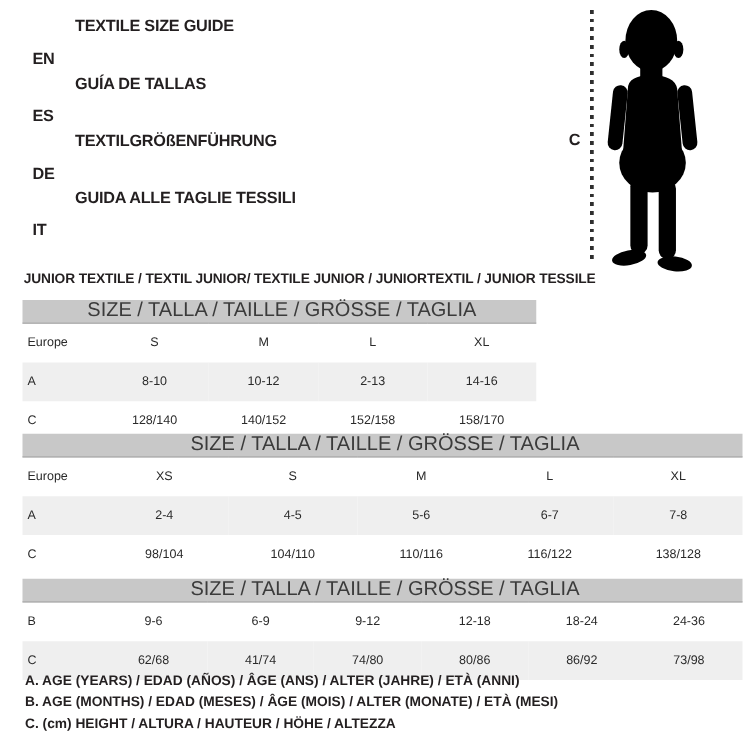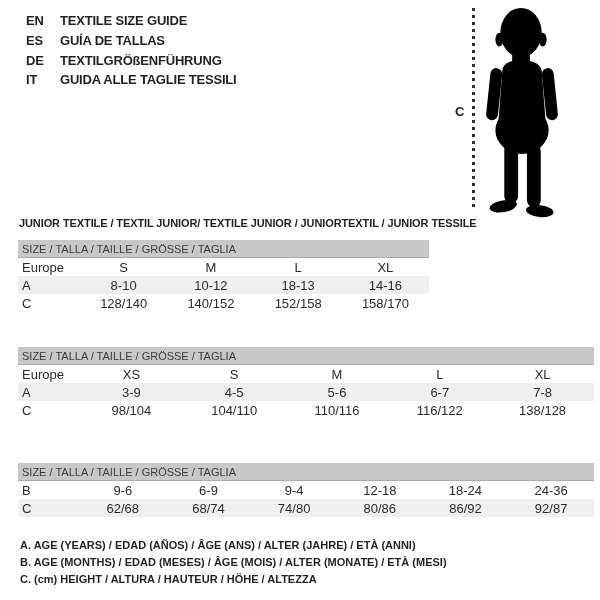--- a/index.html
+++ b/index.html
@@ -2,41 +2,41 @@
 <html style="--header_bg: #c8c8c8; --alt_row_bg: #efefef; --silhouette: #000000;"><head>
 <meta charset="utf-8">
 <style>
   html,body{margin:0;padding:0;background:#fff;}
   #canvas{position:relative;width:600px;height:600px;background:#ffffff;overflow:hidden;
           font-family:"Liberation Sans",sans-serif;color:#231f20;}
 
   
   .lang{position:absolute;left:26px;top:11px;}
   .lang-row{display:flex;font-size:13px;font-weight:bold;line-height:19.8px;letter-spacing:-0.2px;}
-  .lang-code{width:34px;}
+  .lang-code{width:34px;margin-top:26px;}
 
   
   .dotted-line{position:absolute;left:472px;top:8px;width:3px;height:203px;
     background:repeating-linear-gradient(to bottom,#2f2f2f 0 3px,transparent 3px 7px);}
   .c-label{position:absolute;left:455px;top:104px;font-size:13px;font-weight:bold;}
   .baby-svg{position:absolute;left:480px;top:6px;}
 
   
   .sec-title{position:absolute;left:19px;font-size:11px;font-weight:bold;
     letter-spacing:-0.1px;white-space:nowrap;line-height:16px;}
   .subscript{font-size:8px;position:relative;top:2px;}
 
   
   .size-table{position:absolute;border-collapse:collapse;table-layout:fixed;}
   #table1{left:18px;top:240px;width:411px;}
   #table2{left:18px;top:347px;width:576px;}
   #table3{left:18px;top:463px;width:576px;}
-  .size-table th.hdr{background:var(--header_bg,#c8c8c8);font-size:11px;font-weight:normal;
-    text-align:left;padding:0 0 0 4px;color:#3b3b3b;height:17px;border-bottom:1px solid #ababab;}
-  .size-table td{font-size:13px;height:18px;text-align:center;padding:0;color:#2a2a2a;}
+  .size-table th.hdr{background:var(--header_bg,#c8c8c8);font-size:16px;font-weight:normal;
+    text-align:center;padding:0 0 0 4px;color:#3b3b3b;height:17px;border-bottom:1px solid #ababab;}
+  .size-table td{font-size:10px;height:31px;text-align:center;padding:0;color:#2a2a2a;}
   .size-table td.row-label{text-align:left;padding-left:4px;}
   .size-table col.lbl{width:62px;}
   .size-table tr.alt td{background:var(--alt_row_bg,#efefef);}
 
   
   .notes{position:absolute;left:20px;top:537px;font-size:11px;font-weight:bold;line-height:17.2px;}
 </style>
 </head>
 <body>
 
@@ -97,21 +97,21 @@
       <td class="row-label">Europe</td>
       <td>S</td>
       <td>M</td>
       <td>L</td>
       <td>XL</td>
     </tr>
     <tr class="alt">
       <td class="row-label">A</td>
       <td>8-10</td>
       <td>10-12</td>
-      <td>18-13</td>
+      <td>2-13</td>
       <td>14-16</td>
     </tr>
     <tr>
       <td class="row-label">C</td>
       <td>128/140</td>
       <td>140/152</td>
       <td>152/158</td>
       <td>158/170</td>
     </tr>
   </tbody>
@@ -133,21 +133,21 @@
     <tr>
       <td class="row-label">Europe</td>
       <td>XS</td>
       <td>S</td>
       <td>M</td>
       <td>L</td>
       <td>XL</td>
     </tr>
     <tr class="alt">
       <td class="row-label">A</td>
-      <td>3-9</td>
+      <td>2-4</td>
       <td>4-5</td>
       <td>5-6</td>
       <td>6-7</td>
       <td>7-8</td>
     </tr>
     <tr>
       <td class="row-label">C</td>
       <td>98/104</td>
       <td>104/110</td>
       <td>110/116</td>
@@ -168,33 +168,33 @@
         <col>
       </colgroup>
     <tbody>
         <tr>
           <th class="hdr" colspan="7">SIZE / TALLA / TAILLE / GRÖSSE / TAGLIA</th>
         </tr>
     <tr>
       <td class="row-label">B</td>
       <td>9-6</td>
       <td>6-9</td>
-      <td>9-4</td>
+      <td>9-12</td>
       <td>12-18</td>
       <td>18-24</td>
       <td>24-36</td>
     </tr>
     <tr class="alt">
       <td class="row-label">C</td>
       <td>62/68</td>
-      <td>68/74</td>
+      <td>41/74</td>
       <td>74/80</td>
       <td>80/86</td>
       <td>86/92</td>
-      <td>92/87</td>
+      <td>73/98</td>
     </tr>
   </tbody>
     </table>
 
   <div class="notes">
     <div>A. AGE (YEARS) / EDAD (AÑOS) / ÂGE (ANS) / ALTER (JAHRE) / ETÀ (ANNI)</div>
     <div>B. AGE (MONTHS) / EDAD (MESES) / ÂGE (MOIS) / ALTER (MONATE) / ETÀ (MESI)</div>
     <div>C. (cm) HEIGHT / ALTURA / HAUTEUR / HÖHE / ALTEZZA</div>
   </div>
 

